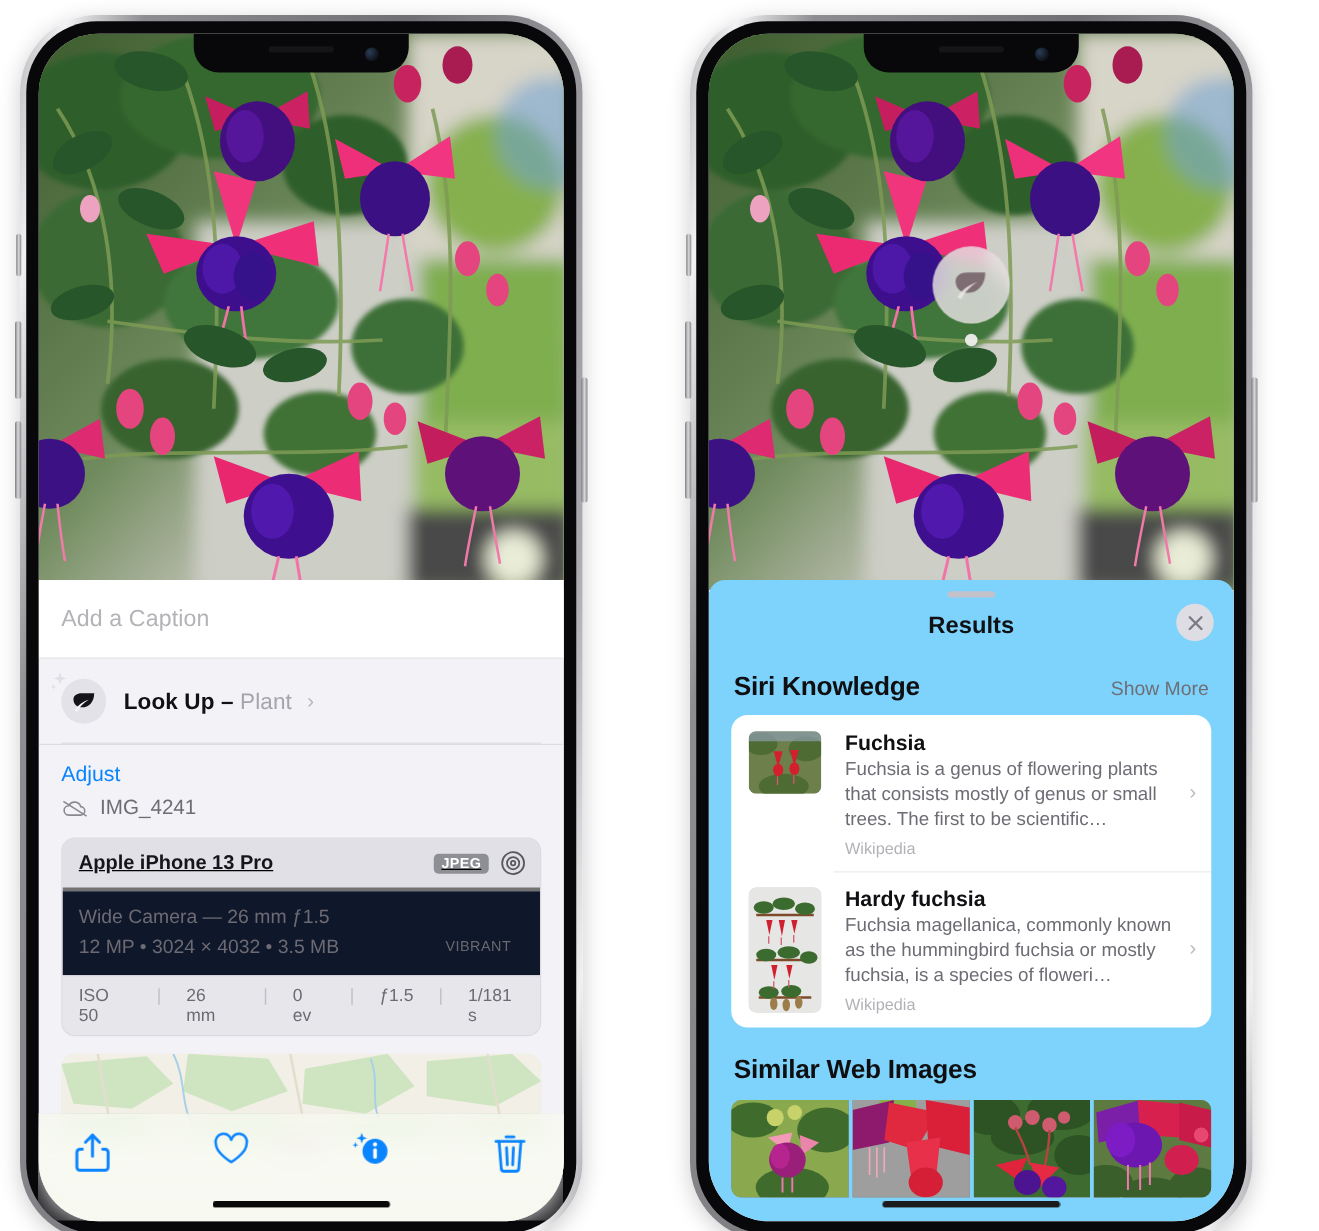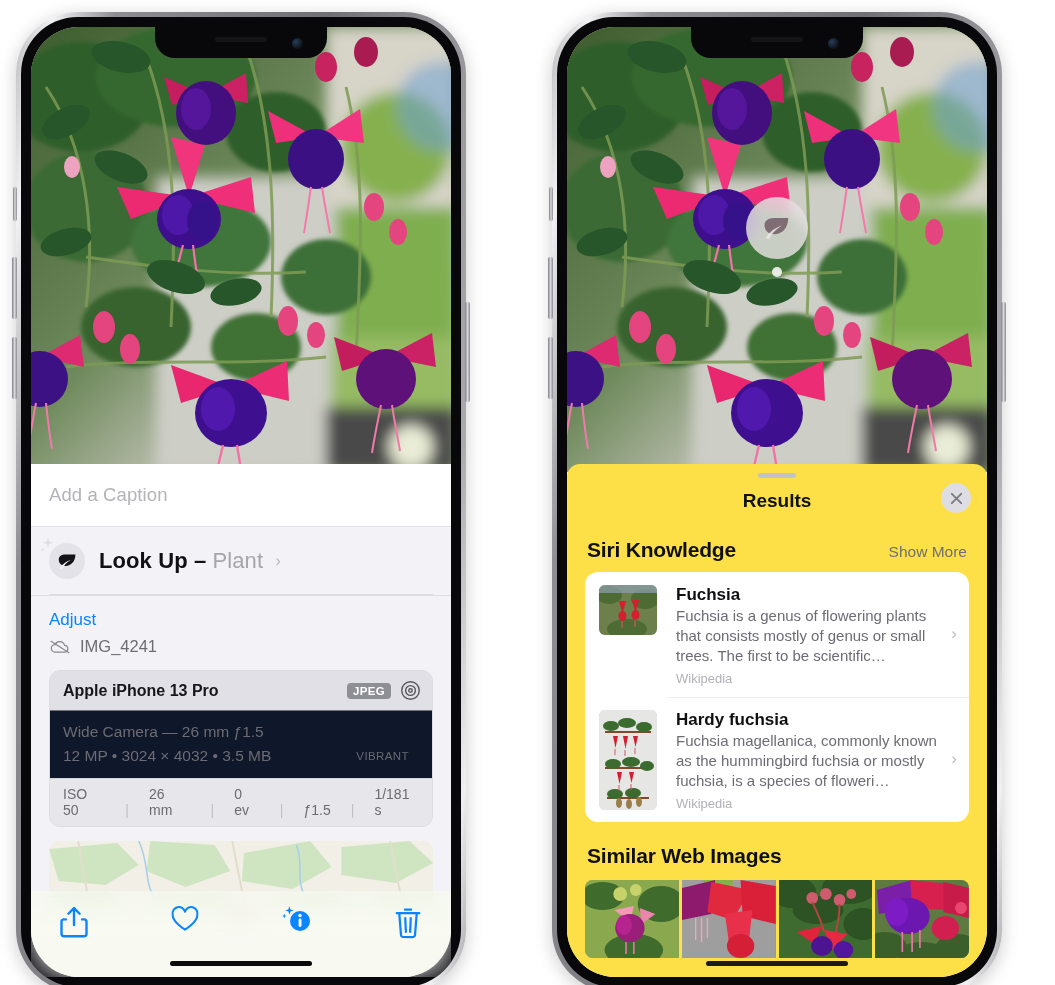--- a/index.html
+++ b/index.html
@@ -99,21 +99,21 @@
     position: relative;
     width: 36px; height: 36px; border-radius: 50%;
     background: #e3e2e8;
     display: flex; align-items: center; justify-content: center;
     flex: 0 0 auto;
   }
   .sparkle {
     position: absolute; left: -10px; top: -7px; width: 18px; height: 18px;
     color: #e0dfe6;
   }
-  .lookup-text { font-size: 22px; font-weight: 700; color: #111114; letter-spacing:.1px;}
+  .lookup-text { font-size: 18px; font-weight: 700; color: #111114; letter-spacing:.1px;}
   .lookup-text .dash { font-weight: 700; }
   .lookup-text .kind { font-weight: 400; color: #a6a5ac; }
   .chev-gray { color: #b9b8bf; font-size: 17px; margin-left: -2px; }
 
   .meta-block { padding: 14px 18px 0 18px; }
   .meta-date-row { display: flex; align-items: baseline; justify-content: space-between; }
   .meta-date { font-size: 17px; font-weight: 700; color: #111114; letter-spacing: .1px; }
   .adjust { font-size: 17px; color: #0a84ff; font-weight: 400; }
   .meta-file { display: flex; align-items: center; gap: 9px; margin-top: 7px; }
   .meta-file-name { font-size: 16.5px; color: #6d6d73; }
@@ -122,38 +122,39 @@
     margin: 14px 18px 0 18px;
     border-radius: 11px;
     overflow: hidden;
     background: #e7e6eb;
     border: 1px solid #dcdbe1;
   }
   .cam-head {
     display: flex; align-items: center; justify-content: space-between;
     padding: 9px 11px 9px 13px;
     background: #e1e0e6;
-    border-bottom: 1px solid #737373;
+    border-bottom: 3px solid #737373;
+    text-decoration: underline;
   }
   .cam-name { font-size: 16px; font-weight: 700; color: #16161a; }
   .cam-head-right { display: flex; align-items: center; gap: 9px; }
   .pill-jpeg {
     background: #8e8e95; color: #fff; font-size: 11.5px; font-weight: 700;
     padding: 2px 6px; border-radius: 4px; letter-spacing: .3px;
   }
   .aperture-ic { width: 21px; height: 21px; color: #58575e; }
   .cam-body { padding: 9px 13px 10px 13px; background: #0f172a; position: relative;}
   .cam-line { font-size: 15.5px; color: #6c6b73; line-height: 1.55; }
   .pill-vibrant {
     position: absolute; right: 11px; bottom: 11px;
     border: 3px solid #0f172a; color: #69686f;
     font-size: 11.5px; padding: 2px 9px; border-radius: 9px; letter-spacing:.4px;
   }
   .cam-exif {
-    display: flex; align-items: flex-end; justify-content: space-between;
+    display: flex; align-items: flex-start; justify-content: space-between;
     padding: 7px 13px 8px 13px;
     border-top: 1px solid #d4d3da;
     background: #e7e6eb;
     gap: 20px;
   }
   .cam-exif span { font-size: 14px; color: #6c6b73; }
   .cam-exif .sep { color: #c1c0c8; font-size: 14px; }
 
   .map {
     margin: 14px 18px 0 18px;
@@ -179,21 +180,21 @@
   }
   .home-bar-light {
     position: absolute; left: 50%; transform: translateX(-50%); bottom: 11px;
     width: 142px; height: 5px; border-radius: 3px; background: #1b1b1b;
     z-index: 60;
   }
 
   
   .sheet-right {
     position: absolute; left: 0; right: 0; bottom: 0; top: 437px;
-    background: #fde047;
+    background: #7dd3fc;
     border-top-left-radius: 13px; border-top-right-radius: 13px;
     overflow: hidden;
   }
   .grabber {
     width: 38px; height: 5px; border-radius: 3px; background: #c3c2ca;
     margin: 9px auto 0 auto;
   }
   .results-head {
     position: relative; text-align: center; padding: 12px 0 4px 0;
   }

